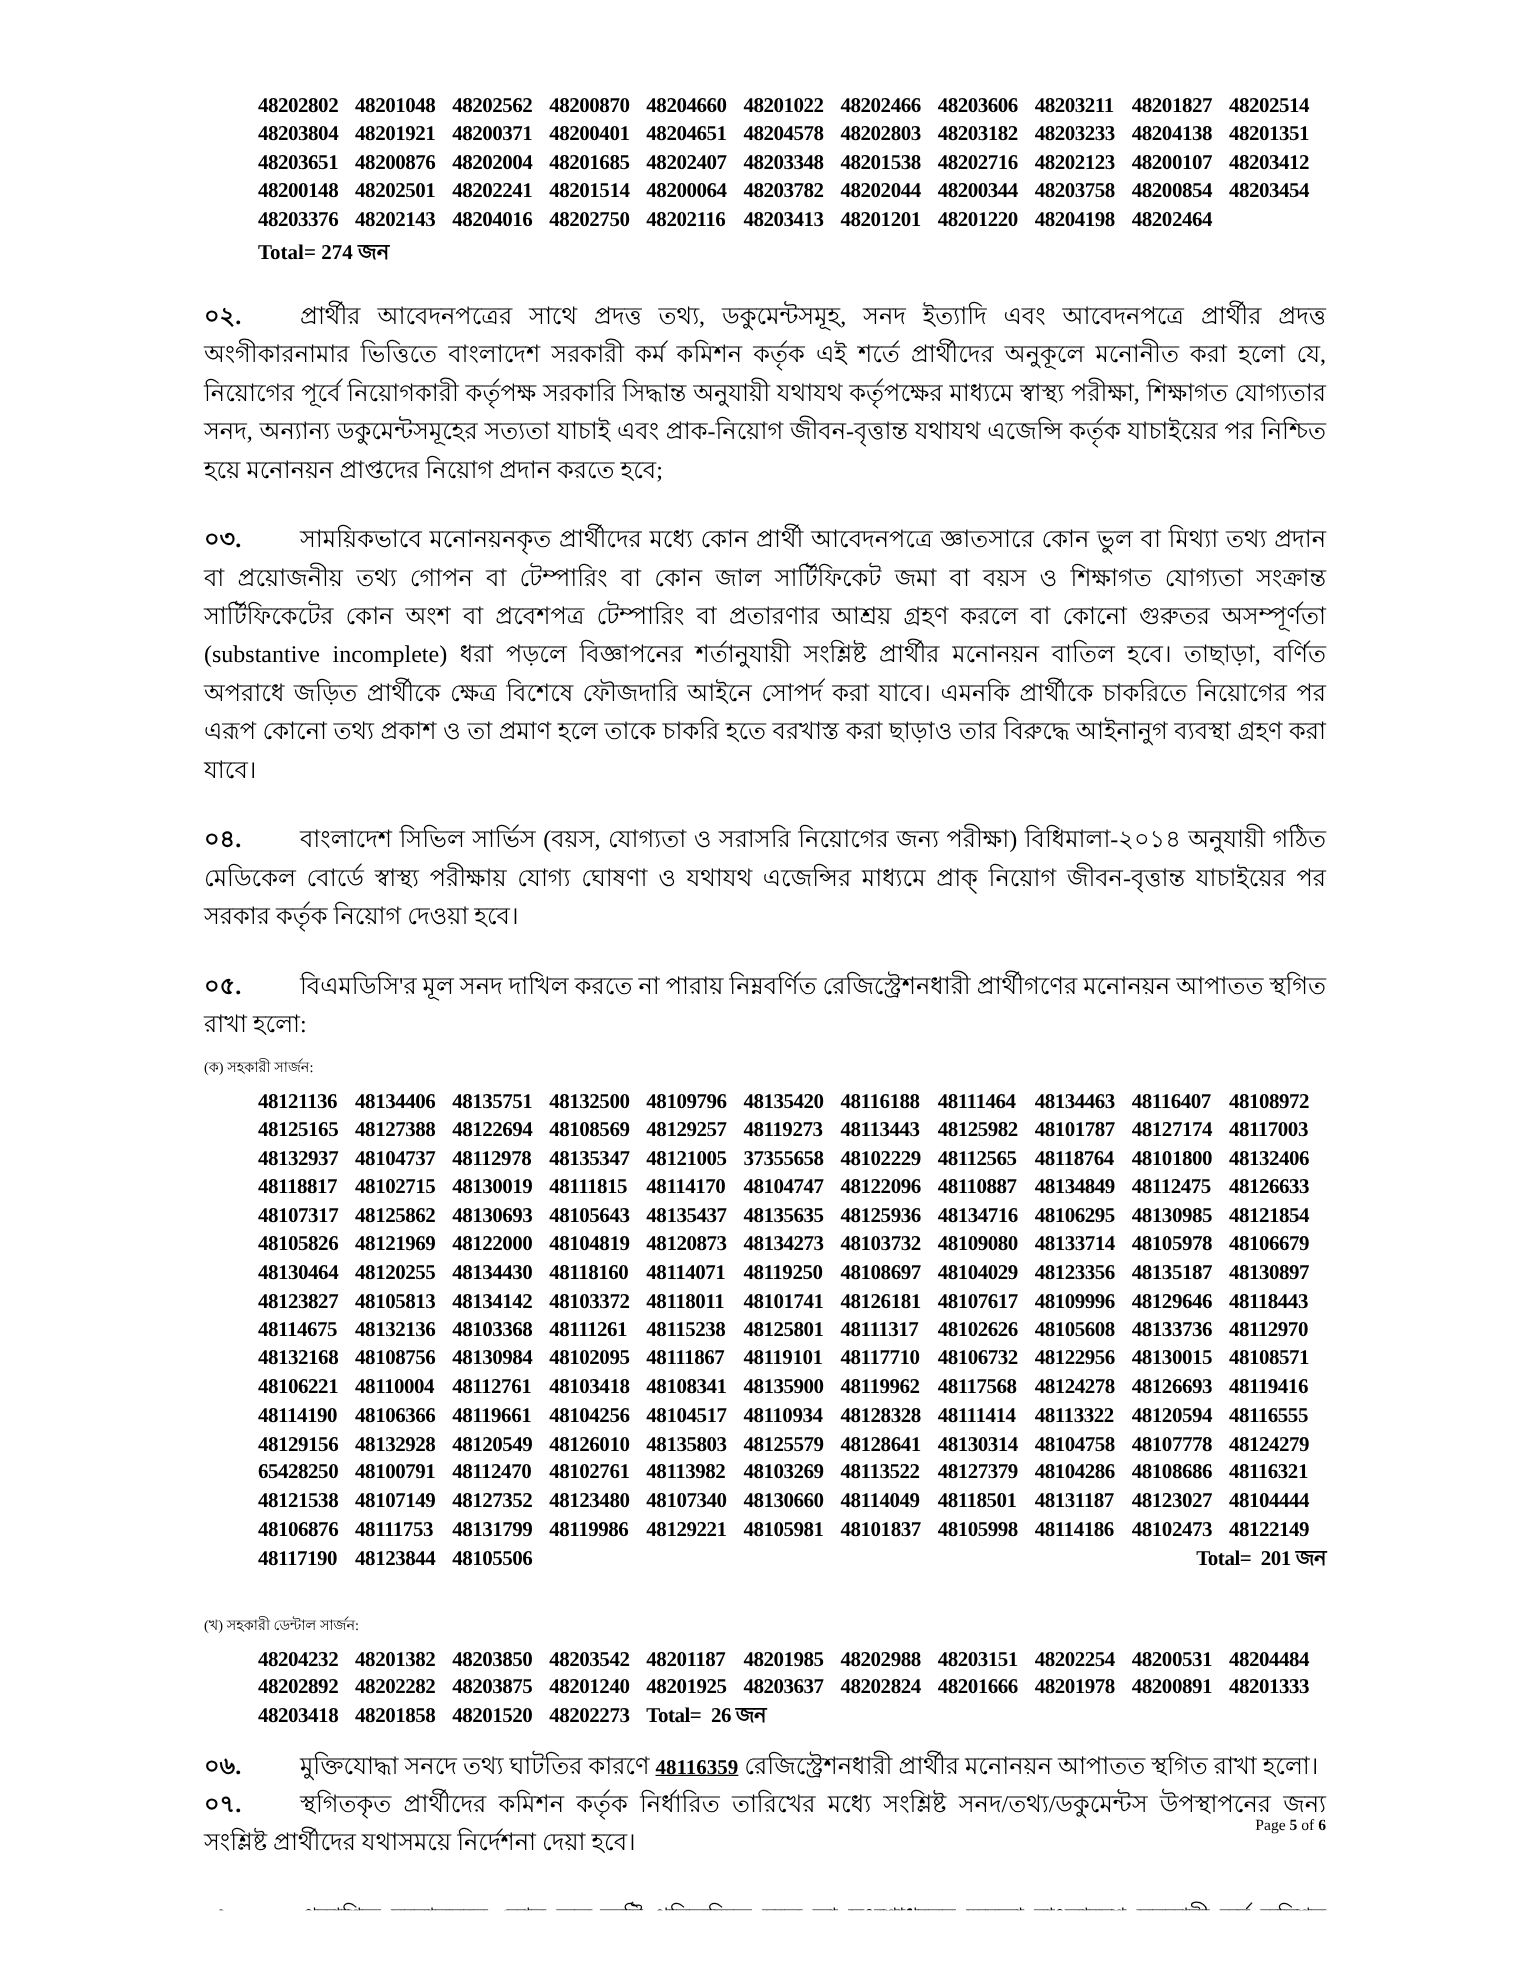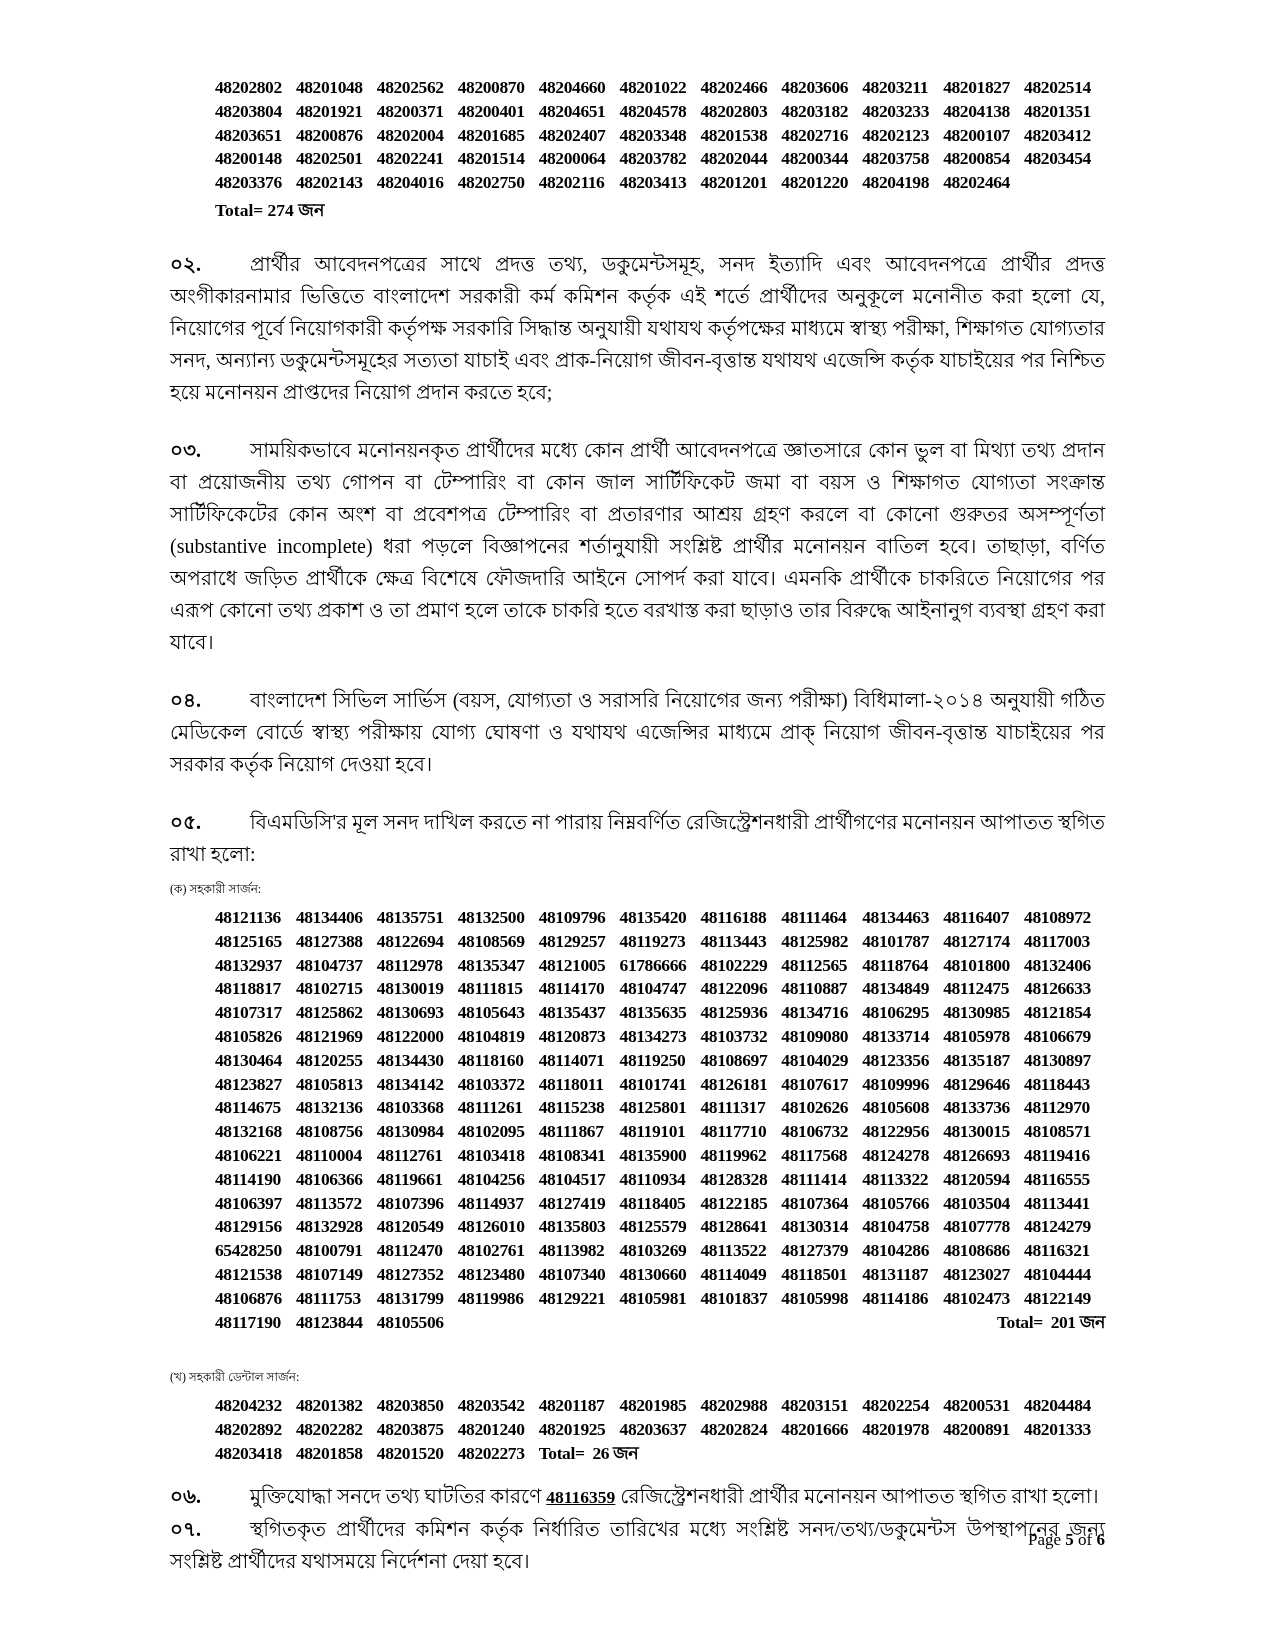--- a/index.html
+++ b/index.html
@@ -64,22 +64,22 @@
   .section-heading.kha { margin-top: 28px; }
   .p05 { margin-top: 26px; }
   .p06 { margin-top: 14px; }
   .p07 { margin-top: 0; }
   .p08 { margin-top: 30px; }
   .bn-bold { font-weight: 700; }
   
   .footer {
     position: absolute;
     right: 170px;
-    bottom: 42px;
-    font-size: 17px;
+    bottom: 63px;
+    font-size: 13px;
     font-family: "Liberation Serif", "DejaVu Serif", serif;
   }
   .footer .b { font-weight: 700; }
 </style>
 </head>
 <body>
 
 <div class="page">
 
   <div class="num-grid">
@@ -191,21 +191,21 @@
         <span class="num-cell">48101787</span>
         <span class="num-cell">48127174</span>
         <span class="num-cell">48117003</span>
       </div>
       <div class="num-row">
         <span class="num-cell">48132937</span>
         <span class="num-cell">48104737</span>
         <span class="num-cell">48112978</span>
         <span class="num-cell">48135347</span>
         <span class="num-cell">48121005</span>
-        <span class="num-cell">61786666</span>
+        <span class="num-cell">37355658</span>
         <span class="num-cell">48102229</span>
         <span class="num-cell">48112565</span>
         <span class="num-cell">48118764</span>
         <span class="num-cell">48101800</span>
         <span class="num-cell">48132406</span>
       </div>
       <div class="num-row">
         <span class="num-cell">48118817</span>
         <span class="num-cell">48102715</span>
         <span class="num-cell">48130019</span>
@@ -316,33 +316,20 @@
         <span class="num-cell">48104256</span>
         <span class="num-cell">48104517</span>
         <span class="num-cell">48110934</span>
         <span class="num-cell">48128328</span>
         <span class="num-cell">48111414</span>
         <span class="num-cell">48113322</span>
         <span class="num-cell">48120594</span>
         <span class="num-cell">48116555</span>
       </div>
       <div class="num-row">
-        <span class="num-cell">48106397</span>
-        <span class="num-cell">48113572</span>
-        <span class="num-cell">48107396</span>
-        <span class="num-cell">48114937</span>
-        <span class="num-cell">48127419</span>
-        <span class="num-cell">48118405</span>
-        <span class="num-cell">48122185</span>
-        <span class="num-cell">48107364</span>
-        <span class="num-cell">48105766</span>
-        <span class="num-cell">48103504</span>
-        <span class="num-cell">48113441</span>
-      </div>
-      <div class="num-row">
         <span class="num-cell">48129156</span>
         <span class="num-cell">48132928</span>
         <span class="num-cell">48120549</span>
         <span class="num-cell">48126010</span>
         <span class="num-cell">48135803</span>
         <span class="num-cell">48125579</span>
         <span class="num-cell">48128641</span>
         <span class="num-cell">48130314</span>
         <span class="num-cell">48104758</span>
         <span class="num-cell">48107778</span>

